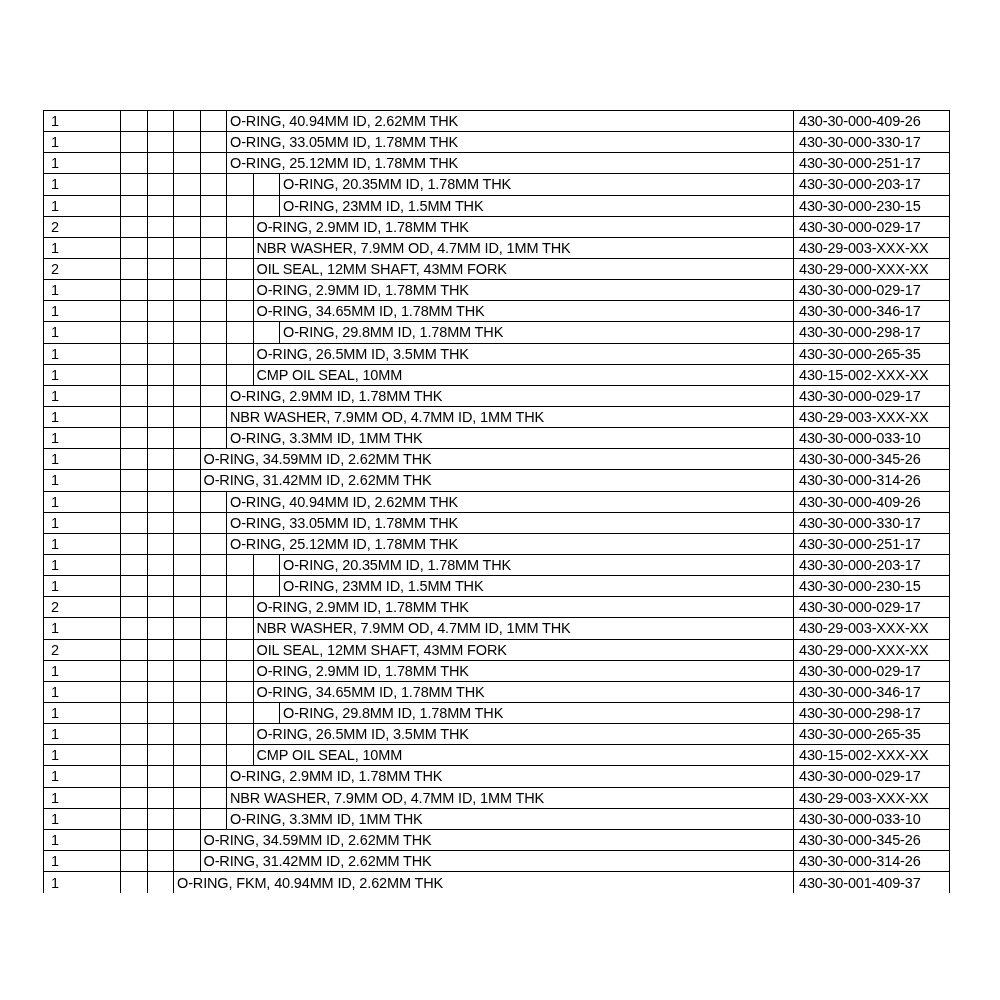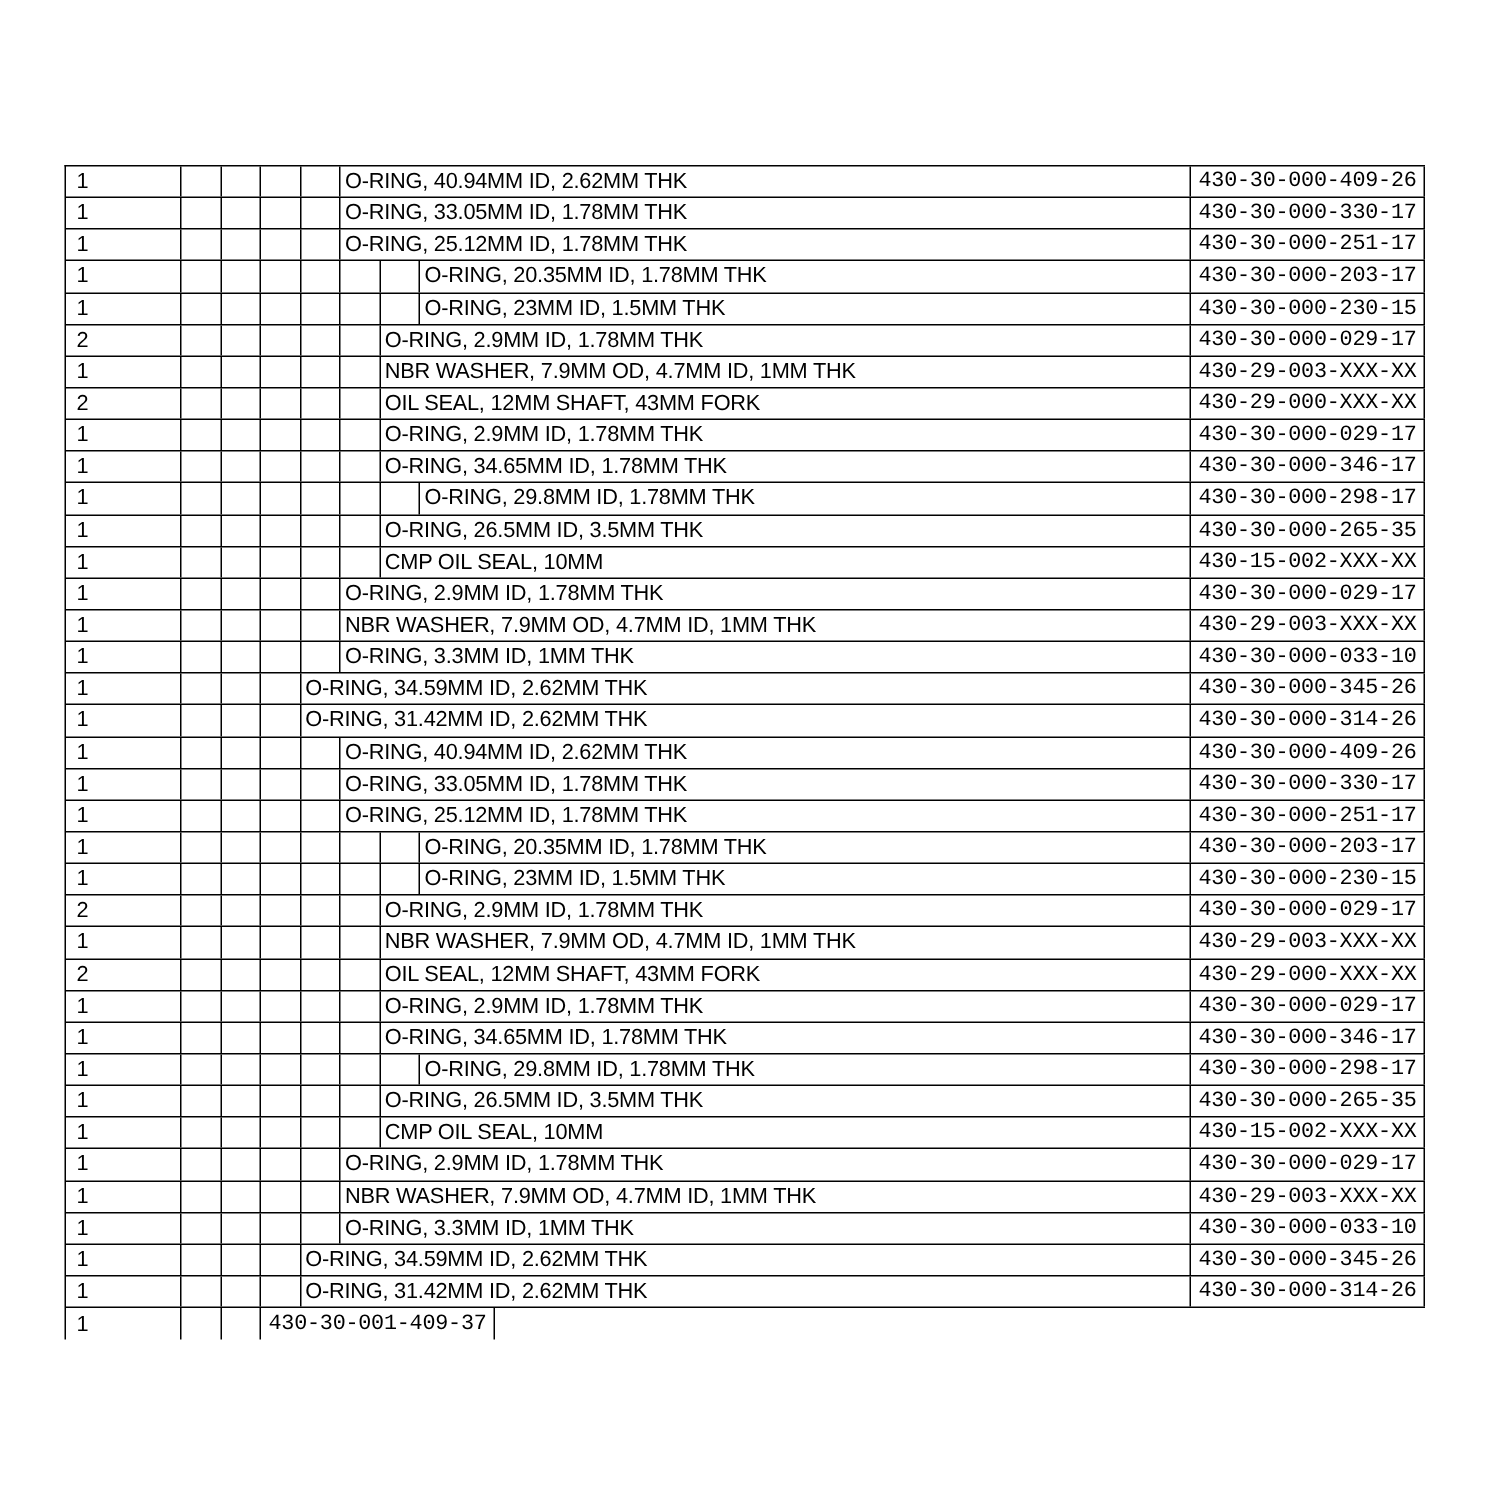--- a/index.html
+++ b/index.html
@@ -43,21 +43,21 @@
     border-right: 1.5px solid #000;
     display: flex;
     align-items: center;
     overflow: hidden;
     white-space: nowrap;
     flex: none;
   }
   .qty  { width: 77px;  padding-left: 7px; }
   .ind  { width: 26.5px; }
   .desc { flex: 1 1 auto; padding-left: 3px; }
-  .part { width: 156px; padding-left: 5px; font-family: Liberation Mono, monospace; }
+  .part { width: 156px; padding-left: 5px; }
 </style>
 </head>
 <body>
 
 <div class="page">
   <div class="bom-table" id="bom-table">
       <div class="row">
     <div class="cell qty">1</div>
     <div class="cell ind"></div>
         <div class="cell ind"></div>
@@ -400,16 +400,17 @@
     <div class="cell ind"></div>
         <div class="cell ind"></div>
         <div class="cell ind"></div>
         <div class="cell desc">O-RING, 31.42MM ID, 2.62MM THK</div>
     <div class="cell part">430-30-000-314-26</div>
   </div>
       <div class="row">
     <div class="cell qty">1</div>
     <div class="cell ind"></div>
         <div class="cell ind"></div>
+        <div class="cell desc">O-RING, FKM, 40.94MM ID, 2.62MM THK</div>
     <div class="cell part">430-30-001-409-37</div>
   </div>
     </div>
 </div>
 
 </body></html>

